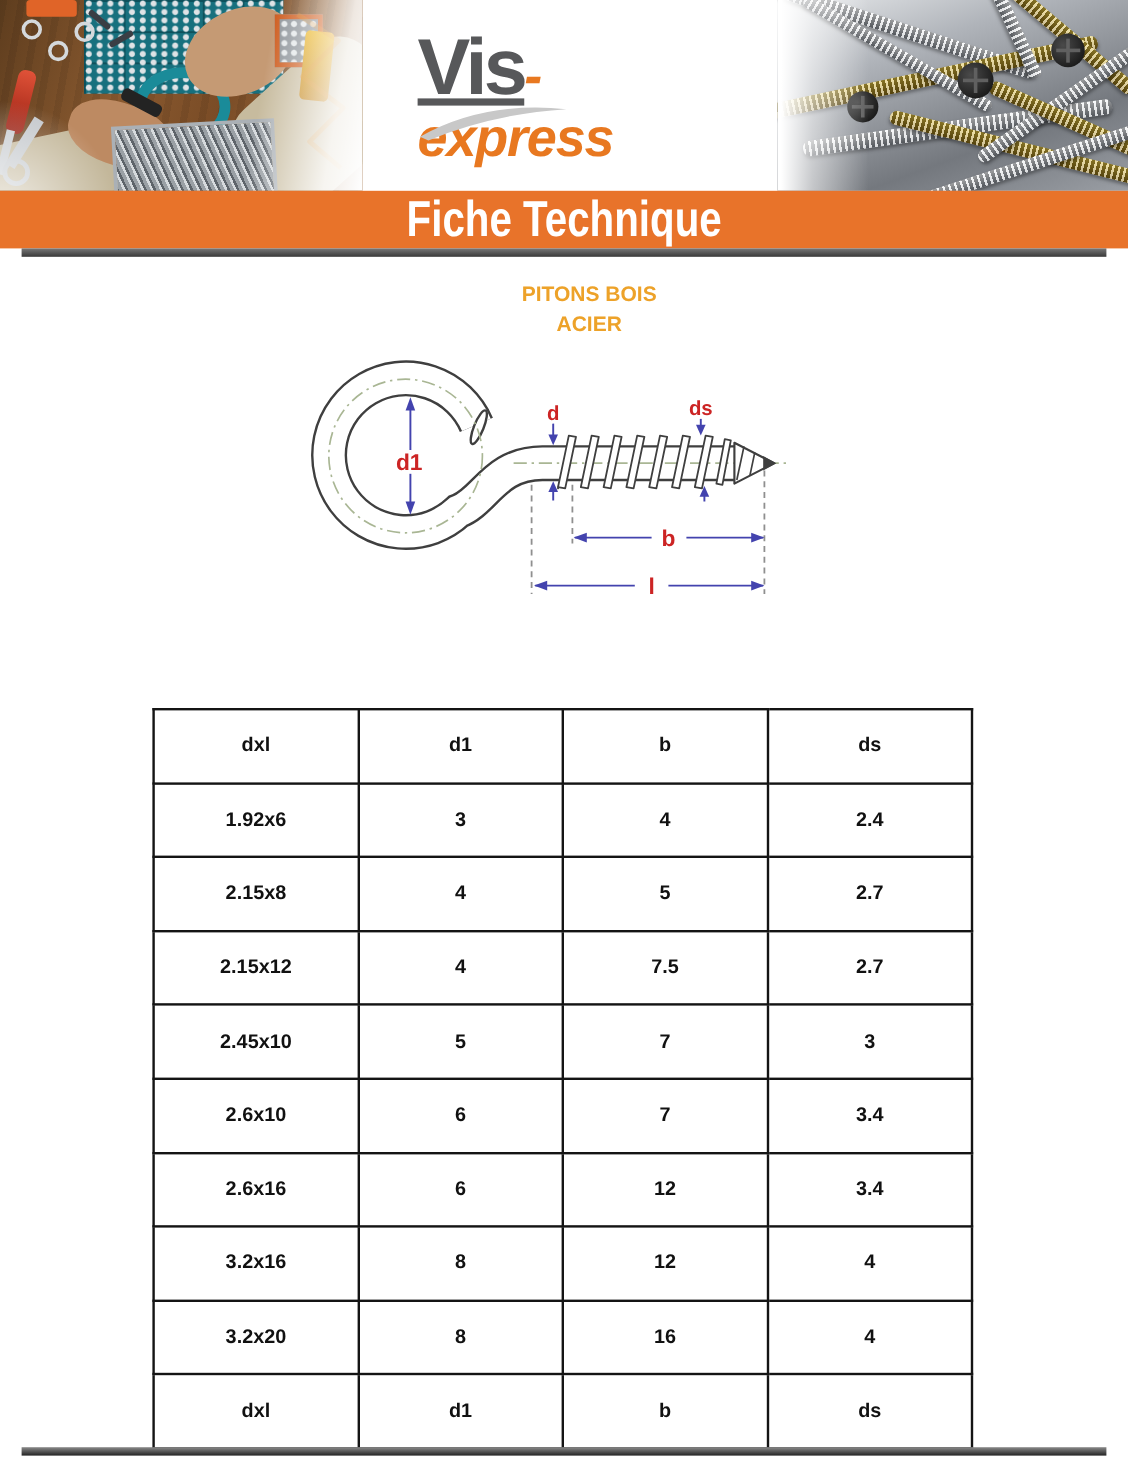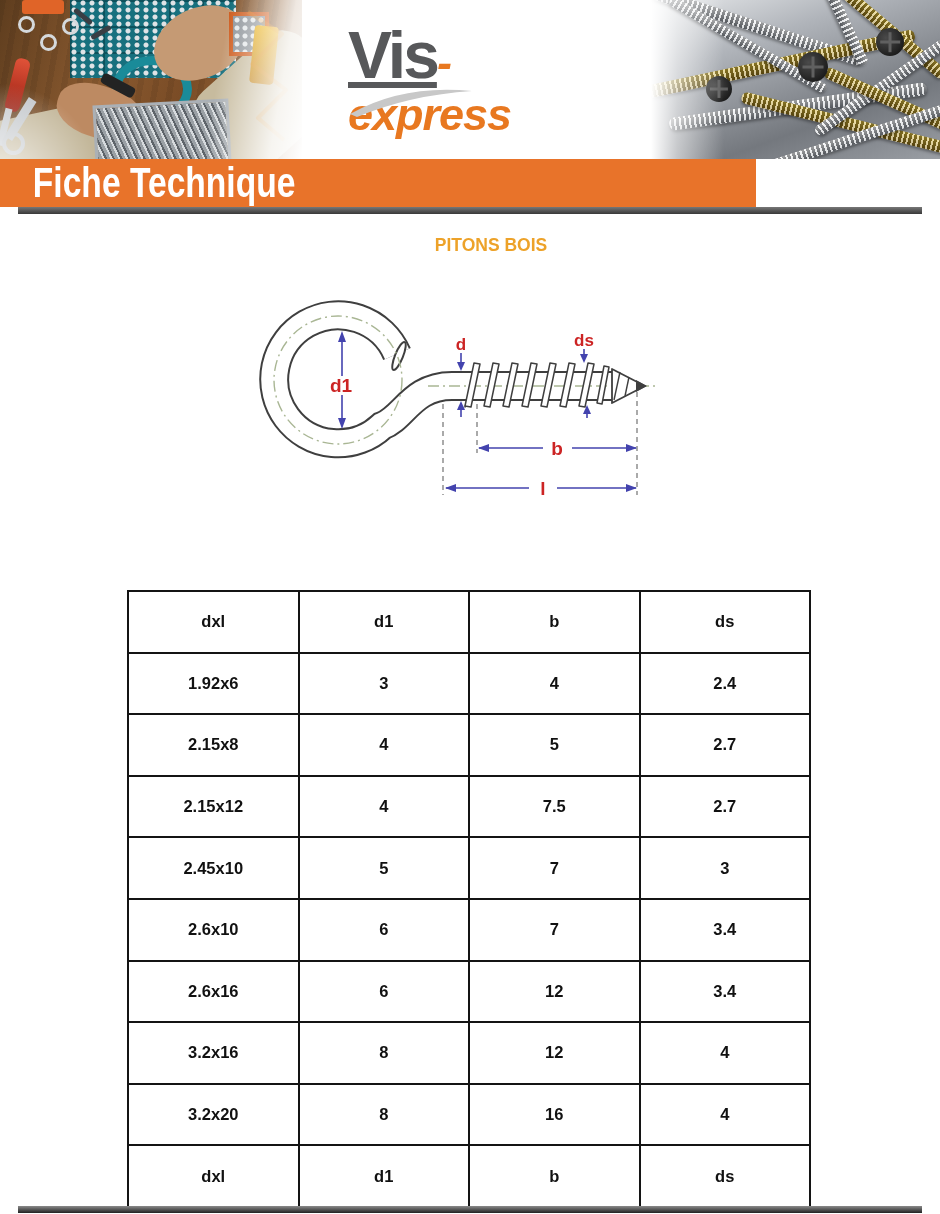--- a/index.html
+++ b/index.html
@@ -77,22 +77,22 @@
   .fade-left{left:0;top:0;width:292px;height:159px;
       background:linear-gradient(to right,#fff 1%,rgba(255,255,255,.55) 10%,transparent 26%);}
 
   
   .logo{position:absolute;left:348px;top:22px;width:260px;height:110px;}
   .logo-vis{font-size:66px;font-weight:bold;color:#57585a;letter-spacing:-3px;line-height:1;text-decoration:underline;}
   .logo-express{font-size:45px;font-weight:bold;font-style:italic;color:#e87820;letter-spacing:-1px;}
   .swoosh{position:absolute;left:0;top:60px;}
 
   
-  .banner{position:absolute;left:0;top:159px;width:756px;height:48px;background:#e8732a;
-          text-align:left;line-height:48px;}
+  .banner{position:absolute;left:0;top:159px;width:940px;height:48px;background:#e8732a;
+          text-align:center;line-height:48px;}
   .banner-text{display:inline-block;color:#fff;font-weight:800;font-size:42px;
           transform:scaleX(.8);letter-spacing:0;}
   .rule-top{position:absolute;left:18px;top:207px;width:904px;height:7px;
           background:linear-gradient(#777,#383838);}
   .rule-bottom{position:absolute;left:18px;top:1206px;width:904px;height:7px;
           background:linear-gradient(#8a8a8a,#222);}
 
   
   .subtitle{position:absolute;left:0;top:233px;width:940px;text-align:center;padding-left:42px;
             box-sizing:border-box;color:#eda229;font-weight:bold;font-size:17.5px;line-height:25px;}
@@ -168,20 +168,21 @@
     </div>
   </div>
 
   <div class="banner">
     <span class="banner-text">Fiche Technique</span>
   </div>
   <div class="rule-top"></div>
 
   <div class="subtitle">
     <div>PITONS BOIS</div>
+    <div>ACIER</div>
   </div>
 
   <svg class="diagram" viewBox="230 283 460 235" width="460" height="235">
 
     <g stroke="#8f8f8f" stroke-width="1.5" stroke-dasharray="5 4">
       <line x1="443" y1="404" x2="443" y2="495"></line>
       <line x1="477" y1="404" x2="477" y2="453"></line>
       <line x1="637" y1="392" x2="637" y2="495"></line>
     </g>
 

